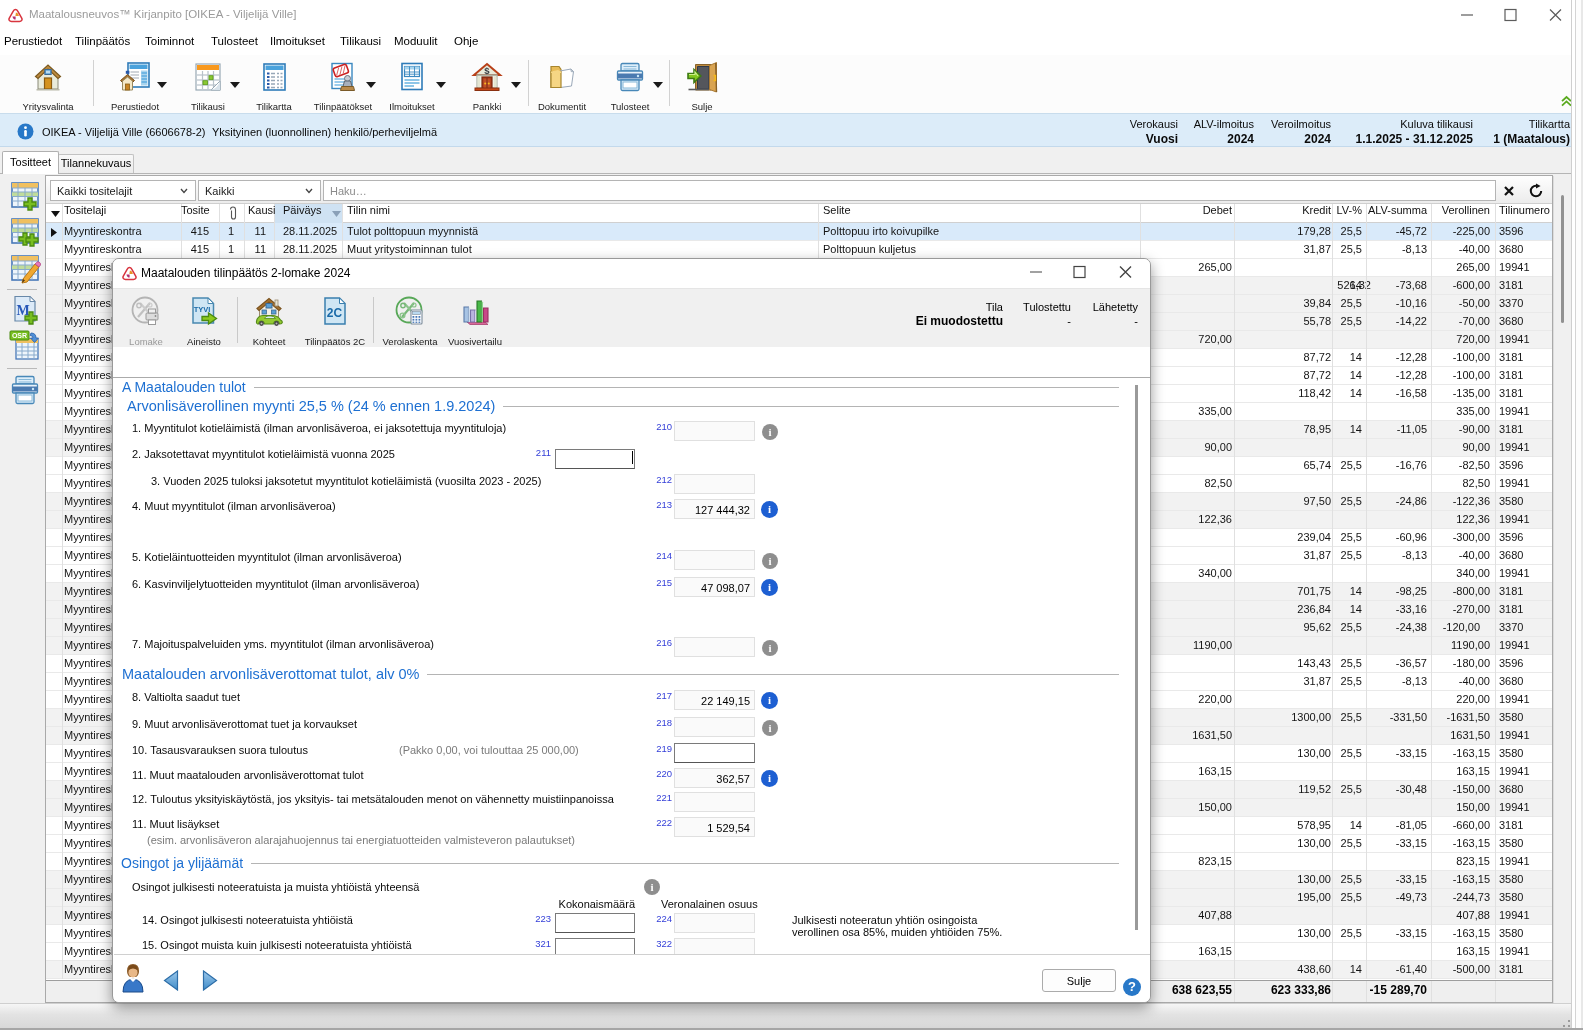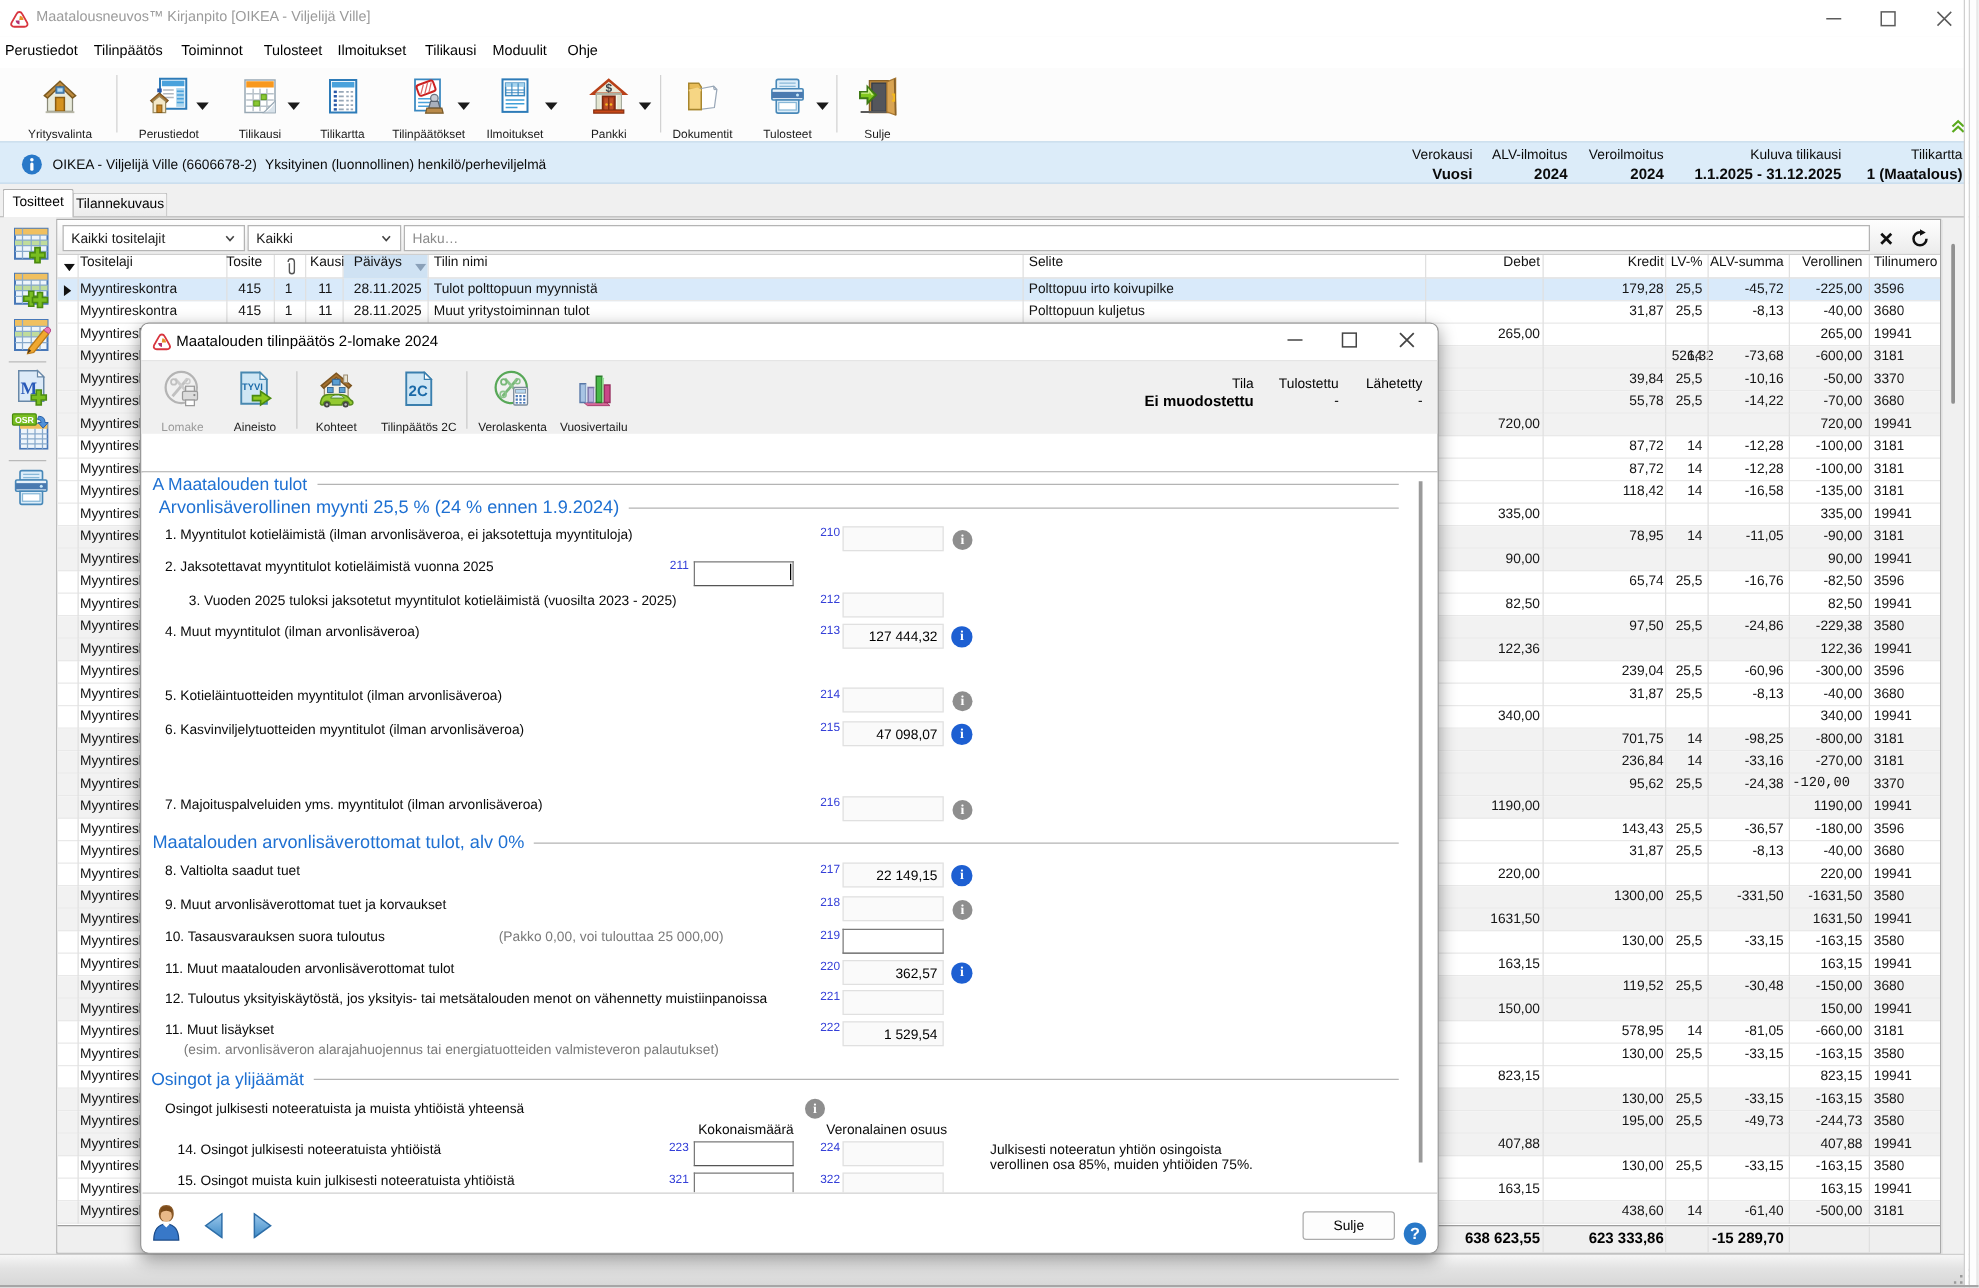--- a/index.html
+++ b/index.html
@@ -724,21 +724,21 @@
 <div class="vline" style="left:1286px;height:18px"></div>
 <div class="vline" style="left:1320px;height:18px"></div>
 <div class="vline" style="left:1385px;height:18px"></div>
 <div class="vline" style="left:1449px;height:18px"></div>
 </div>
 <div class="row g" style="top:270px">
 <div class="cell" style="position:absolute;left:18px;top:2px;">Myyntireskontra</div>
 <div class="cell" style="position:absolute;left:1188px;top:2px;width:97px;text-align:right;">97,50</div>
 <div class="cell" style="position:absolute;left:1286px;top:2px;width:30px;text-align:right;">25,5</div>
 <div class="cell" style="position:absolute;left:1320px;top:2px;width:61px;text-align:right;">-24,86</div>
-<div class="cell" style="position:absolute;left:1385px;top:2px;width:59px;text-align:right;">-229,38</div>
+<div class="cell" style="position:absolute;left:1385px;top:2px;width:59px;text-align:right;">-122,36</div>
 <div class="cell" style="position:absolute;left:1453px;top:2px;">3580</div>
 <div class="vline" style="left:16px;height:18px"></div>
 <div class="vline" style="left:135px;height:18px"></div>
 <div class="vline" style="left:173px;height:18px"></div>
 <div class="vline" style="left:198px;height:18px"></div>
 <div class="vline" style="left:228px;height:18px"></div>
 <div class="vline" style="left:296px;height:18px"></div>
 <div class="vline" style="left:772px;height:18px"></div>
 <div class="vline" style="left:1094px;height:18px"></div>
 <div class="vline" style="left:1188px;height:18px"></div>
@@ -867,21 +867,21 @@
 <div class="vline" style="left:1286px;height:18px"></div>
 <div class="vline" style="left:1320px;height:18px"></div>
 <div class="vline" style="left:1385px;height:18px"></div>
 <div class="vline" style="left:1449px;height:18px"></div>
 </div>
 <div class="row g" style="top:396px">
 <div class="cell" style="position:absolute;left:18px;top:2px;">Myyntireskontra</div>
 <div class="cell" style="position:absolute;left:1188px;top:2px;width:97px;text-align:right;">95,62</div>
 <div class="cell" style="position:absolute;left:1286px;top:2px;width:30px;text-align:right;">25,5</div>
 <div class="cell" style="position:absolute;left:1320px;top:2px;width:61px;text-align:right;">-24,38</div>
-<div class="cell" style="position:absolute;left:1385px;top:2px;width:49px;text-align:right;font-family:Liberation Mono, monospace;">-120,00</div>
+<div class="cell" style="position:absolute;left:1385px;top:2px;width:49px;text-align:right;">-120,00</div>
 <div class="cell" style="position:absolute;left:1453px;top:2px;">3370</div>
 <div class="vline" style="left:16px;height:18px"></div>
 <div class="vline" style="left:135px;height:18px"></div>
 <div class="vline" style="left:173px;height:18px"></div>
 <div class="vline" style="left:198px;height:18px"></div>
 <div class="vline" style="left:228px;height:18px"></div>
 <div class="vline" style="left:296px;height:18px"></div>
 <div class="vline" style="left:772px;height:18px"></div>
 <div class="vline" style="left:1094px;height:18px"></div>
 <div class="vline" style="left:1188px;height:18px"></div>

